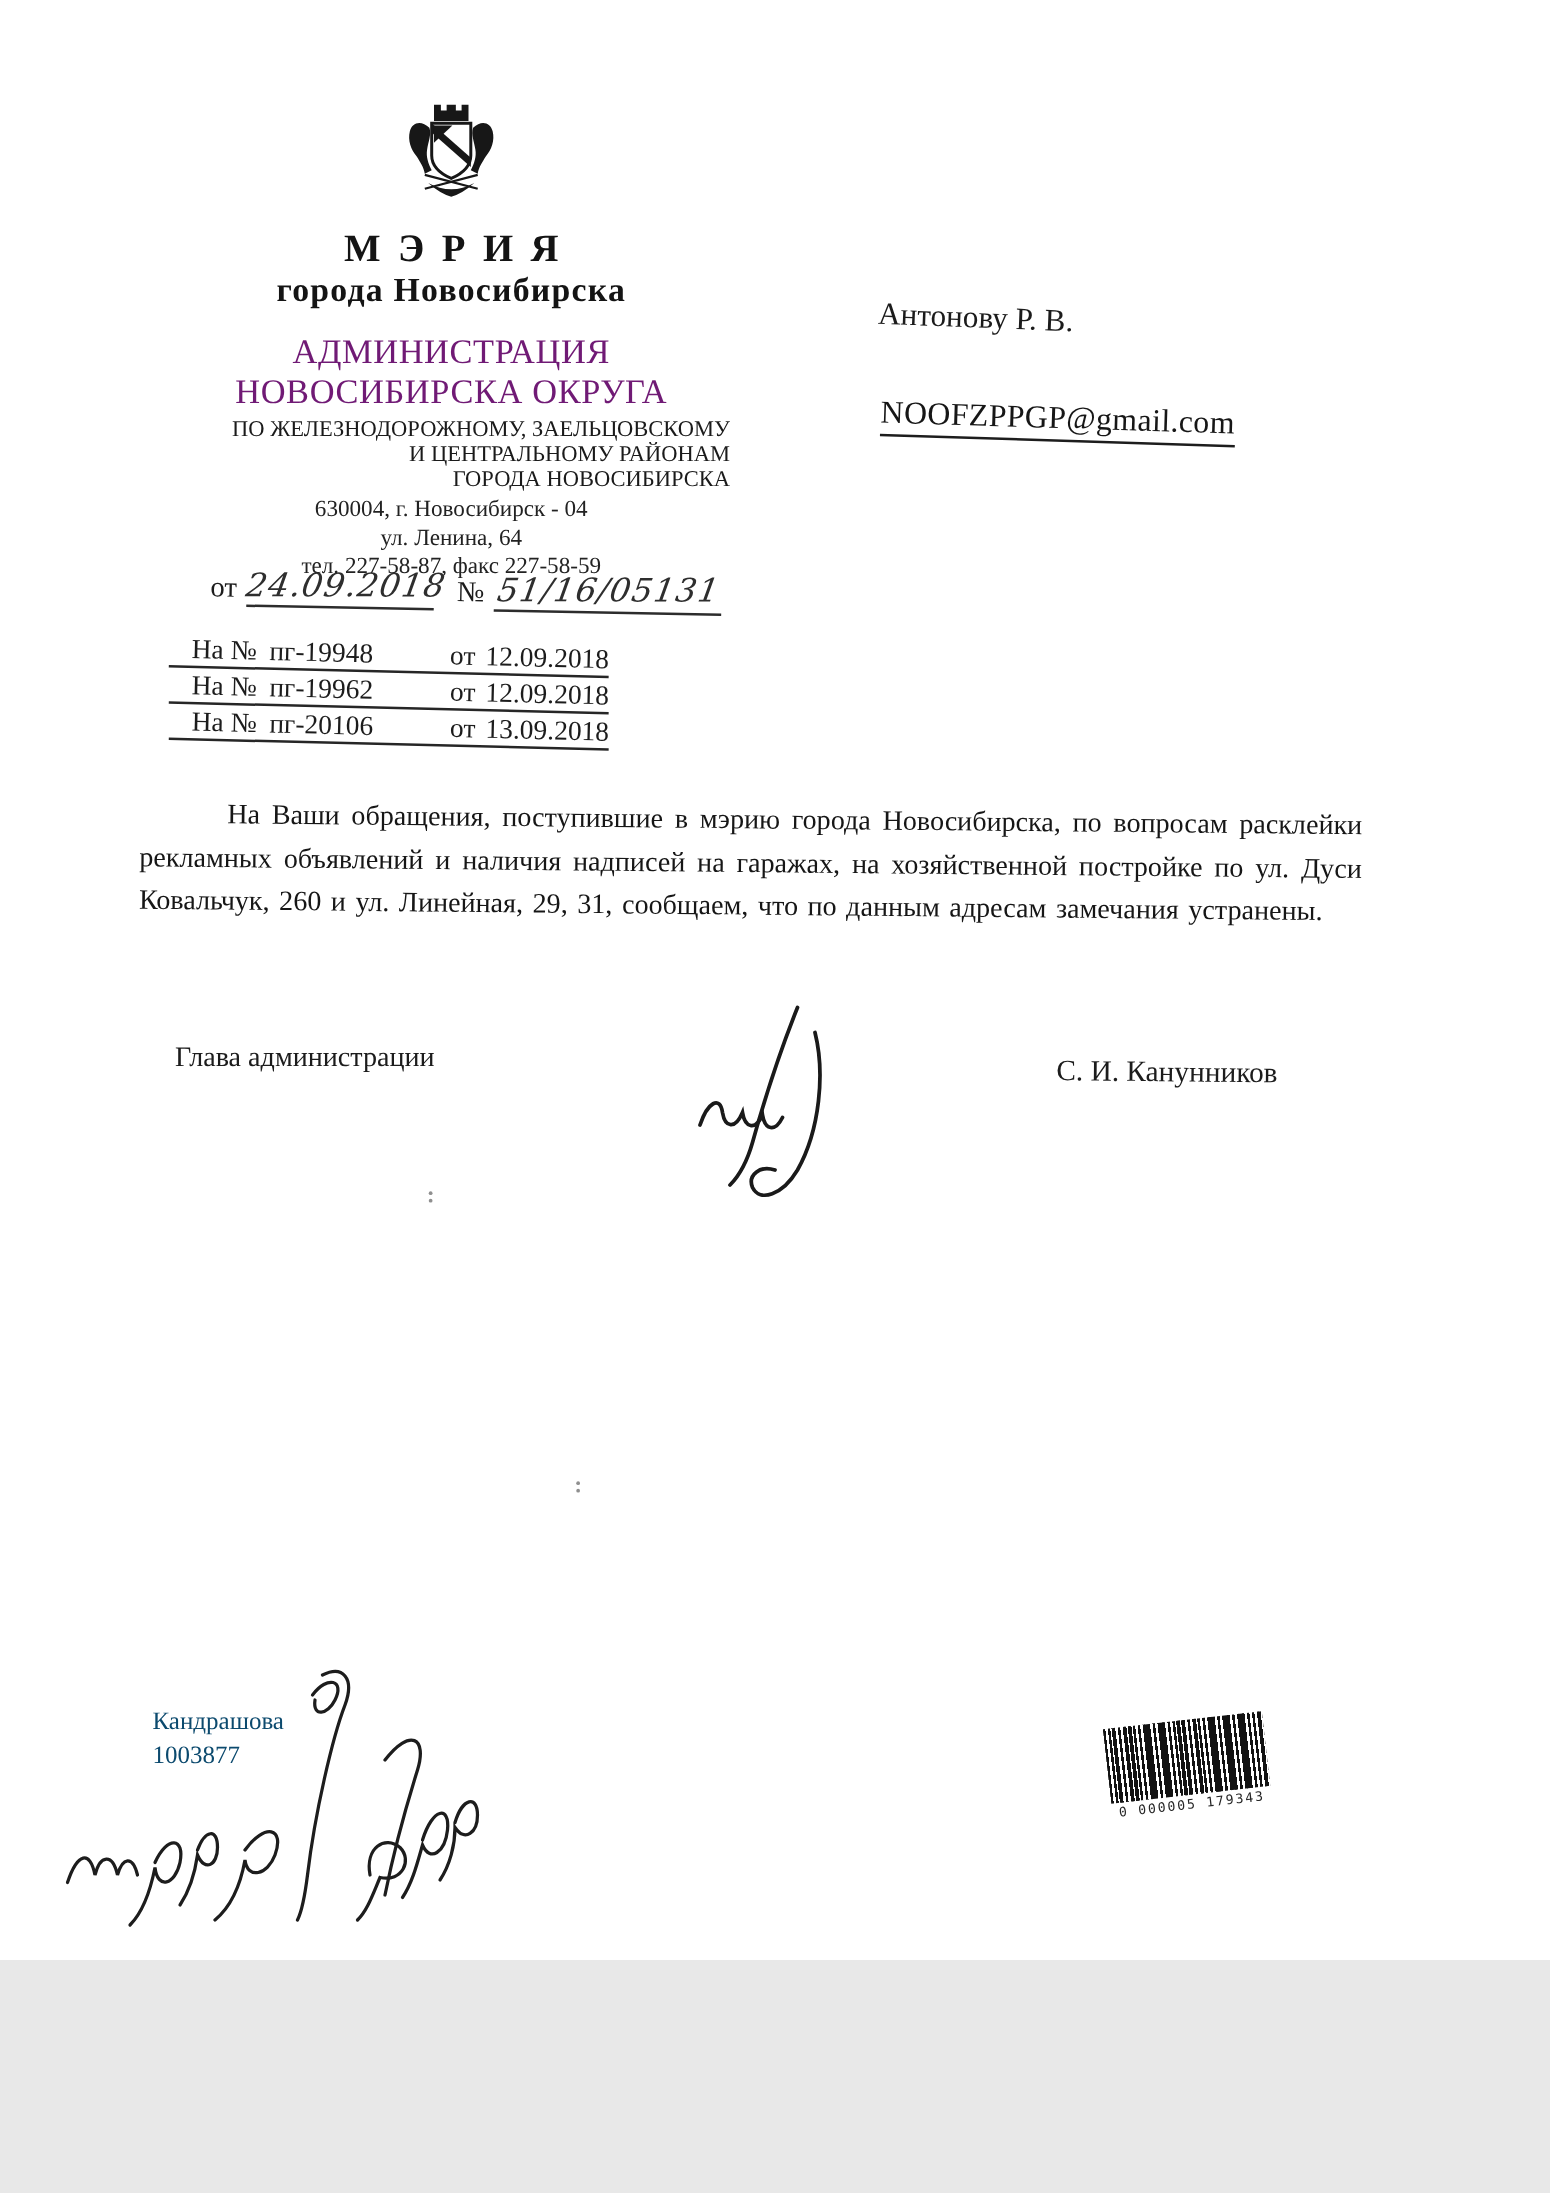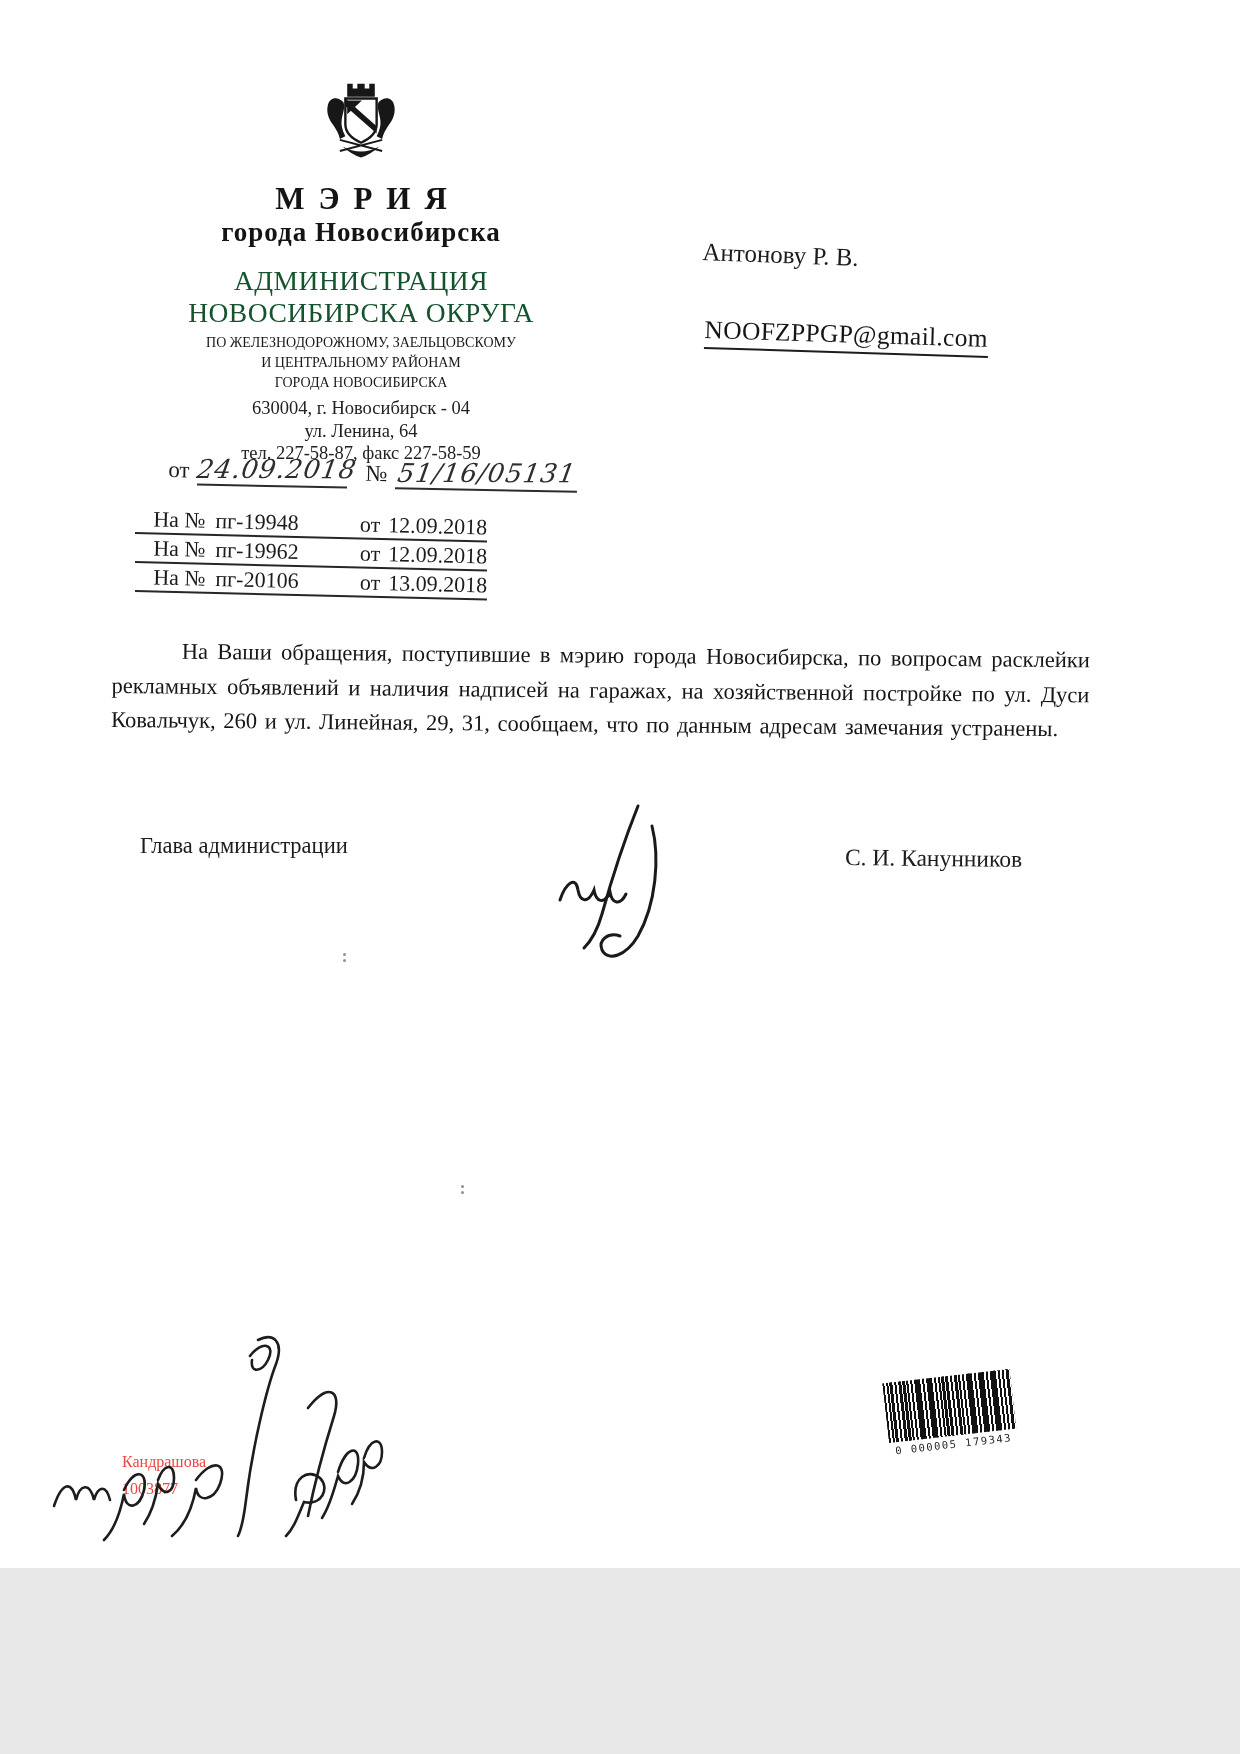--- a/index.html
+++ b/index.html
@@ -16,23 +16,23 @@
   .letterhead{
     position:absolute;left:138px;top:80px;width:446px;
     text-align:center;
   }
   .crest{display:block;margin:0 auto 6px auto;}
   .org-top{
     font-weight:bold;font-size:31px;letter-spacing:14px;margin-right:-14px;
     line-height:34px;color:#141414;
   }
   .org-city{font-weight:bold;font-size:27px;letter-spacing:1px;line-height:32px;color:#141414;}
-  .dept{font-size:27.5px;line-height:32px;letter-spacing:.5px;color:#14532d;}
+  .dept{font-size:27.5px;line-height:32px;letter-spacing:.5px;color:#701a75;}
   .dept-first{margin-top:17px;}
-  .sub{font-size:14px;line-height:20px;color:#1a1a1a;}
+  .sub{font-size:18px;line-height:20px;color:#1a1a1a;text-align:right;}
   .sub-first{margin-top:4px;}
   .addr{font-family:Liberation Serif, serif;font-size:18.5px;line-height:22.5px;color:#222;}
   .addr-first{margin-top:4px;}
   
   .outgoing{
     position:absolute;left:168px;top:452px;
     display:flex;align-items:flex-end;
     font-size:23px;transform:rotate(1.1deg);transform-origin:0 100%;
   }
   .o-lbl{padding:0 4px 2px 0;}
@@ -77,21 +77,21 @@
     font-size:22.5px;line-height:34.5px;
     text-align:justify;text-indent:70px;
     transform:rotate(.55deg);transform-origin:0 0;
     color:#161616;word-spacing:2px;margin:0;
   }
   
   .sig-title{position:absolute;left:140px;top:833px;font-size:22.5px;}
   .sig-name{position:absolute;left:845px;top:845px;font-size:23.5px;transform:rotate(.6deg);}
   .sig-main{position:absolute;left:520px;top:792px;}
   
-  .executor{position:absolute;left:122px;top:1448px;font-size:16px;line-height:27px;color:#ef4444;}
+  .executor{position:absolute;left:122px;top:1364px;font-size:20px;line-height:27px;color:#0c4a6e;}
   .scribbles{position:absolute;left:46px;top:1330px;}
   .barcode{
     position:absolute;left:884px;top:1376px;width:132px;
     transform:rotate(-6.5deg);transform-origin:50% 50%;
   }
   .bars{
     height:60px;width:128px;margin:0 auto;
     background:
       repeating-linear-gradient(90deg,#121212 0 2px,transparent 2px 4px),
       repeating-linear-gradient(90deg,transparent 0 7px,#121212 7px 10px,transparent 10px 13px),

